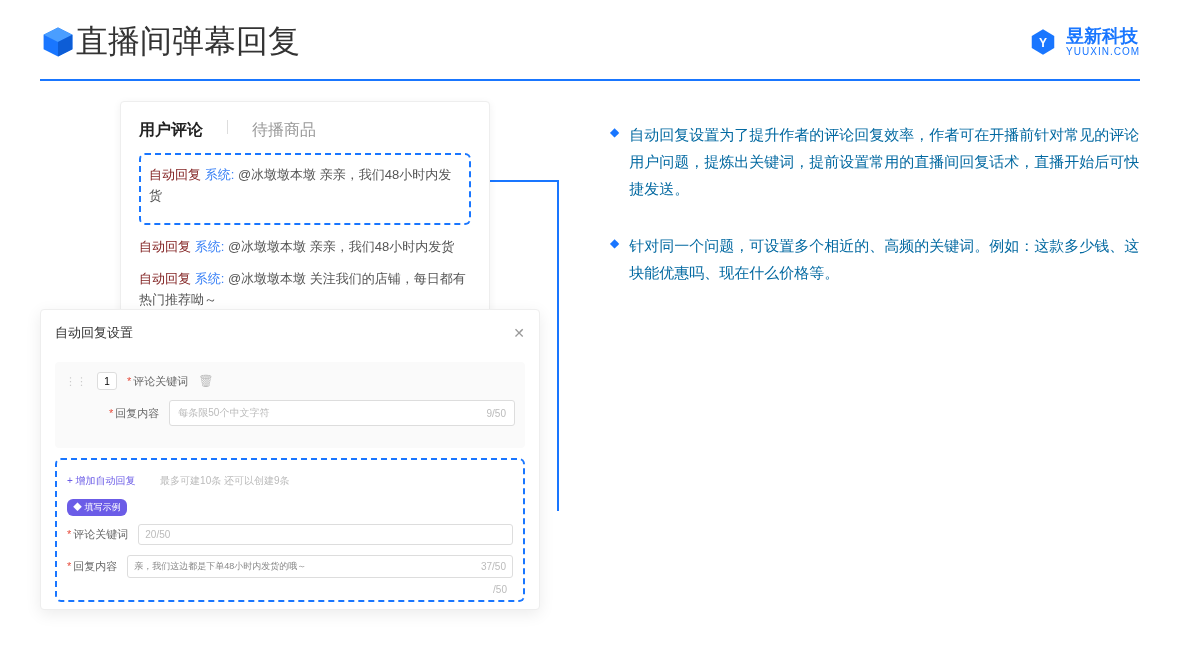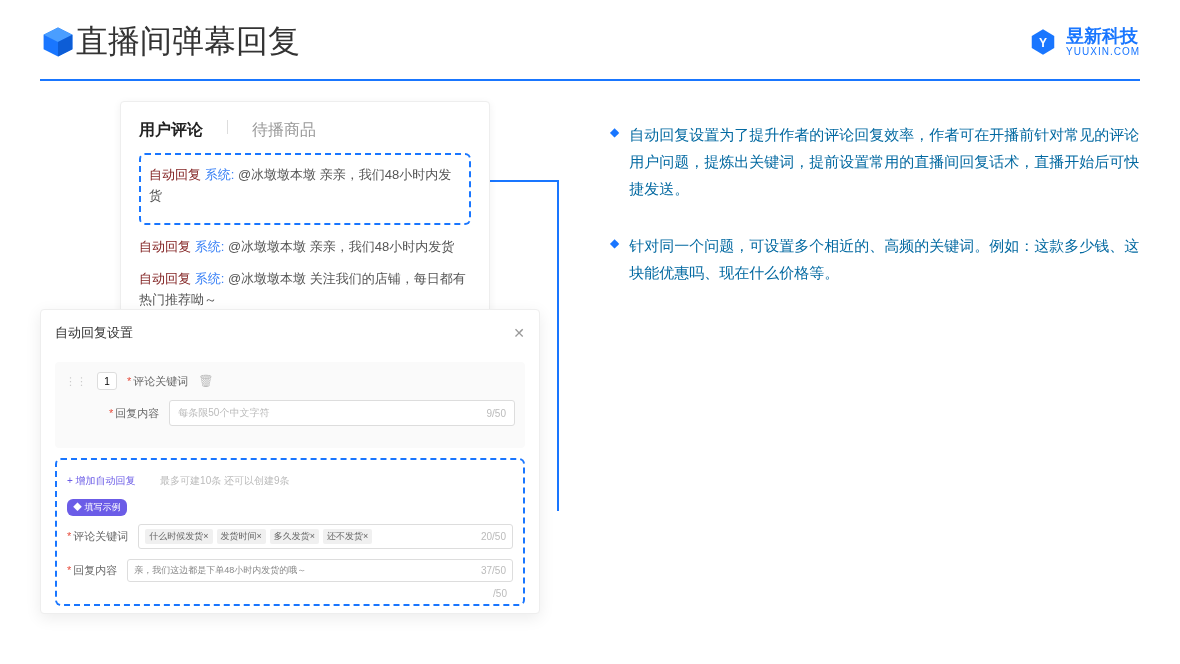--- a/index.html
+++ b/index.html
@@ -136,26 +136,20 @@
   <div class="example-box">
    <div>
     <span class="add-link">+ 增加自动回复</span>
     <span class="add-hint">最多可建10条 还可以创建9条</span>
    </div>
    <div style="height:8px"></div>
    <span class="purple-tag">◆ 填写示例</span>
    <div class="row">
     <span class="label"><span class="req">*</span><span>评论关键词</span></span>
     <div class="ex-input">
-     <span class="chips">
-      <span class="chip">什么时候发货×</span>
-      <span class="chip">发货时间×</span>
-      <span class="chip">多久发货×</span>
-      <span class="chip">还不发货×</span>
-     </span>
      <span class="counter">20/50</span>
     </div>
    </div>
    <div class="row">
     <span class="label"><span class="req">*</span><span>回复内容</span></span>
     <div class="ex-input">
      <span>亲，我们这边都是下单48小时内发货的哦～</span>
      <span class="counter">37/50</span>
     </div>
    </div>

